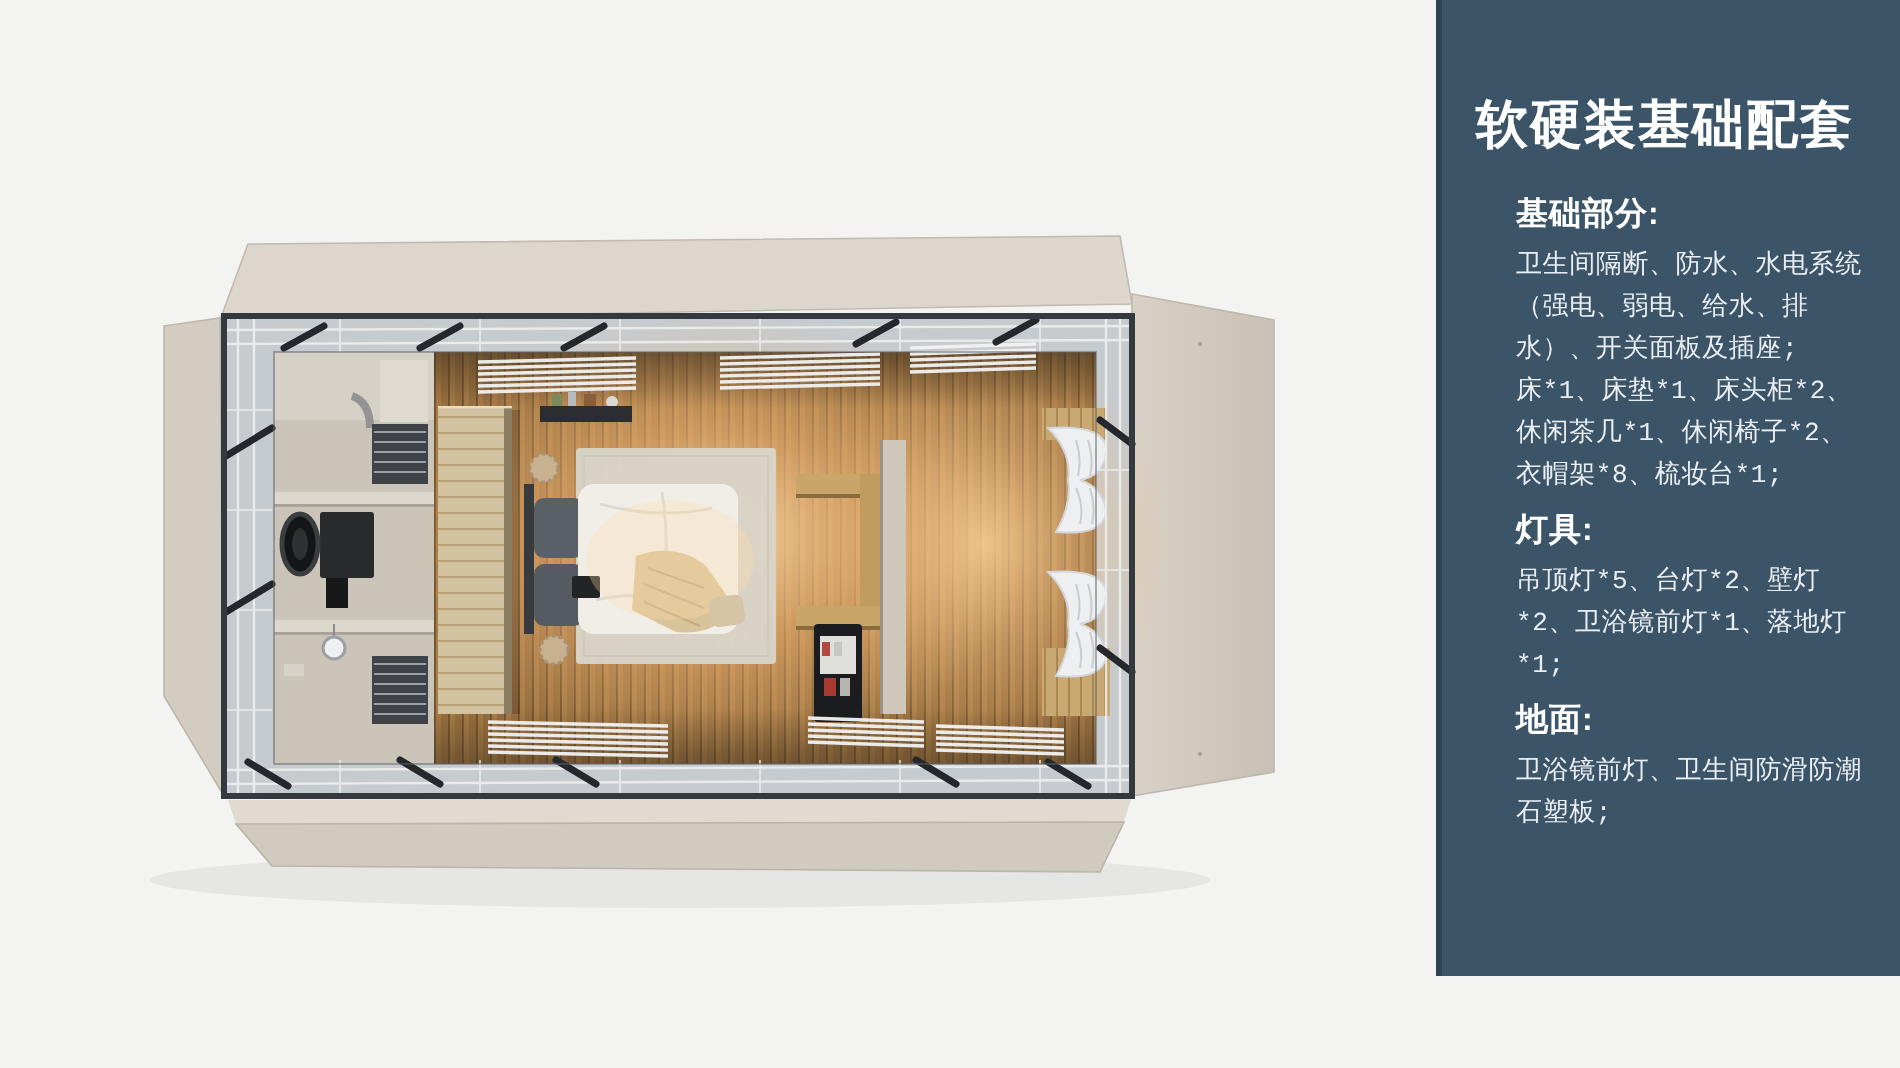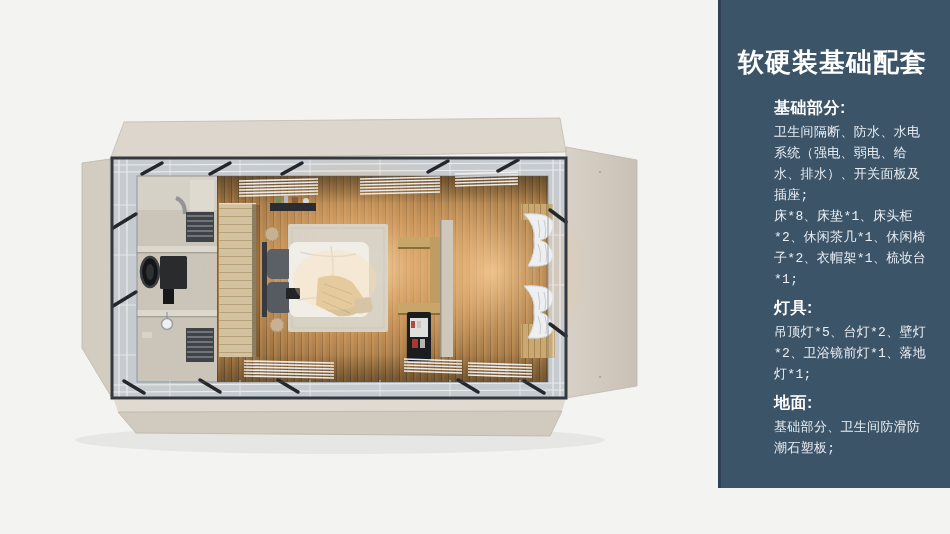--- a/index.html
+++ b/index.html
@@ -12,21 +12,21 @@
   .render{position:absolute;left:0;top:0;width:718px;height:534px;display:block;}
   .sidebar{
     position:absolute;left:718px;top:0;width:232px;height:488px;
     background:#3c5467;border-left:3px solid #2e4156;box-sizing:border-box;
     color:#fff;
   }
   .sidebar .title{
     margin:44px 0 0 0;padding:0 10px 0 17px;
     font-size:26px;font-weight:bold;letter-spacing:1px;line-height:36px;color:#ffffff;
   }
-  .sections{padding:10px 18px 0 53px;}
+  .sections{padding:10px 18px 0 37px;}
   .section h2{
     margin:8px 0 4px 0;font-size:16px;font-weight:bold;line-height:20px;color:#ffffff;
     letter-spacing:.5px;
   }
   .section p{
     margin:0;font-size:13px;line-height:21px;color:#e9eef3;letter-spacing:.3px;font-family:Liberation Mono, monospace;
   }
 </style>
 </head>
 <body>
@@ -311,28 +311,28 @@
   </svg>
 
   <aside class="sidebar">
     <h1 class="title">软硬装基础配套</h1>
     <div class="sections">
       <div class="section">
         <h2>基础部分:</h2>
         <p>卫生间隔断、防水、水电系统（强电、弱电、给水、排水）、开关面板及插座;</p>
       </div>
       <div class="section">
-        <p>床*8、床垫*1、床头柜*2、休闲茶几*1、休闲椅子*2、衣帽架*1、梳妆台*1;</p>
+        <p>床*1、床垫*1、床头柜*2、休闲茶几*1、休闲椅子*2、衣帽架*8、梳妆台*1;</p>
       </div>
       <div class="section">
         <h2>灯具:</h2>
         <p>吊顶灯*5、台灯*2、壁灯*2、卫浴镜前灯*1、落地灯*1;</p>
       </div>
       <div class="section">
       </div>
       <div class="section">
         <h2>地面:</h2>
-        <p>基础部分、卫生间防滑防潮石塑板;</p>
+        <p>卫浴镜前灯、卫生间防滑防潮石塑板;</p>
       </div>
     </div>
   </aside>
 
 </div>
 
 </body></html>

